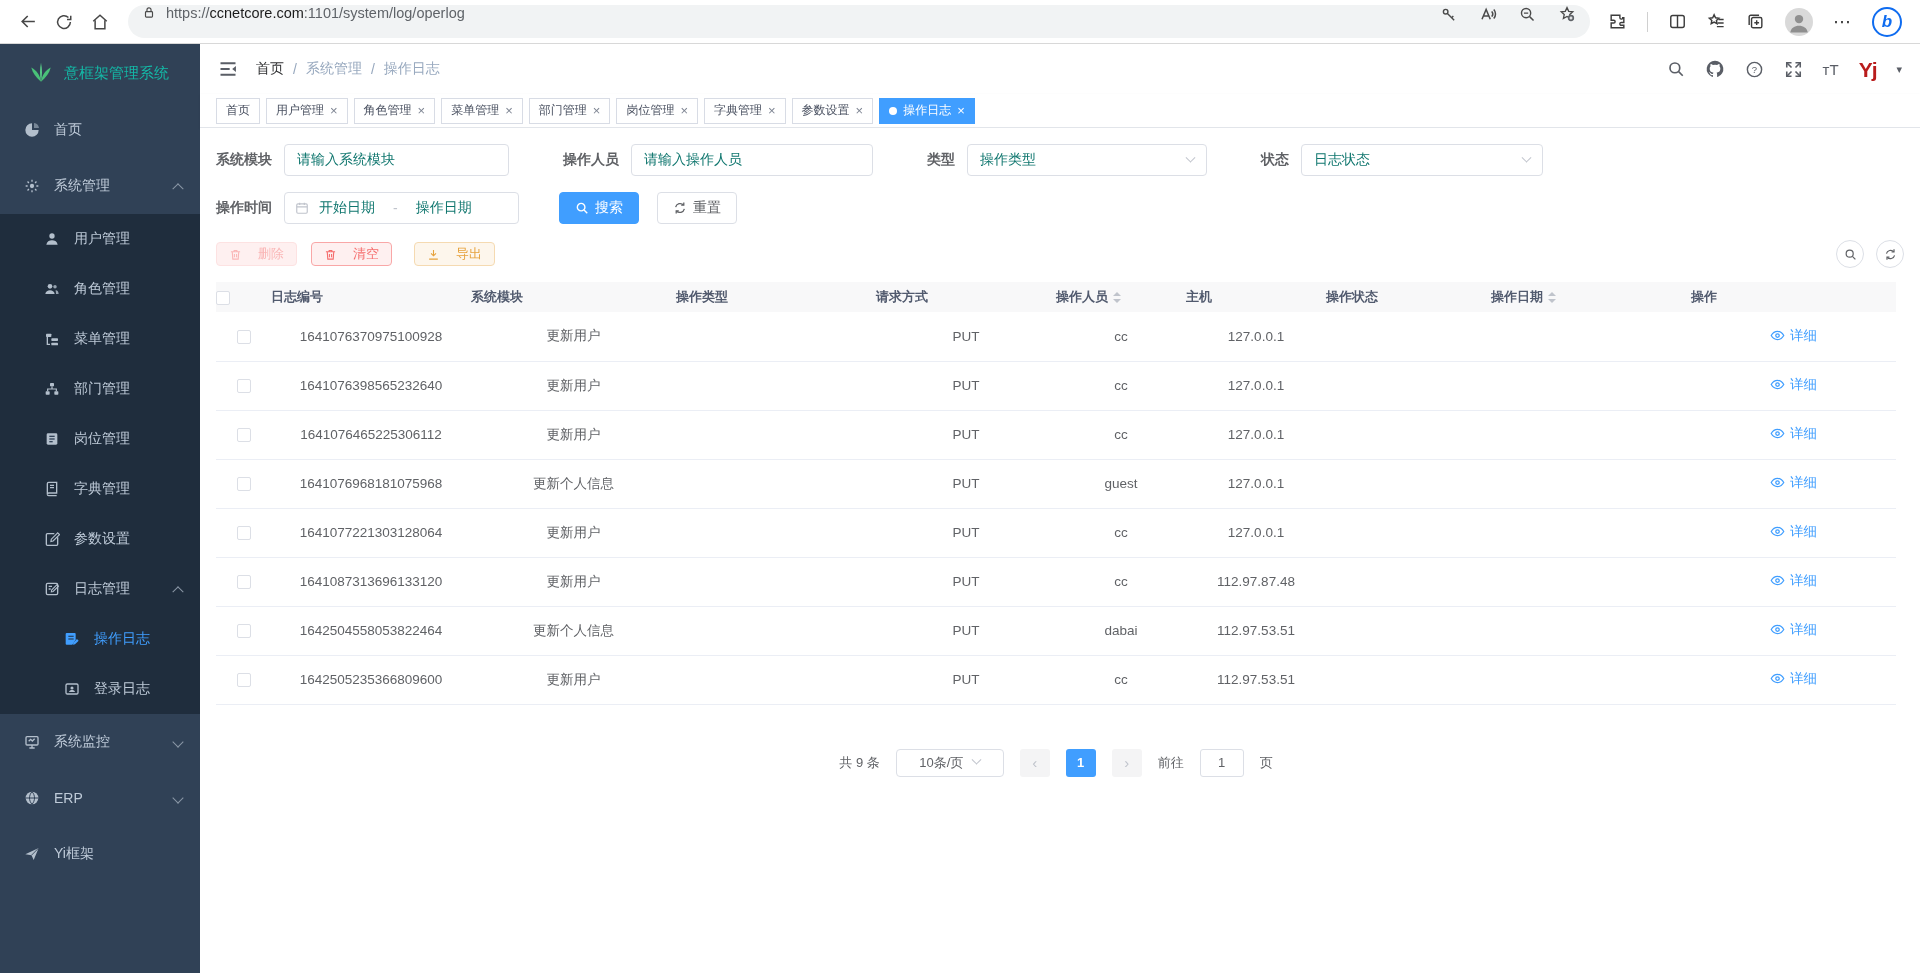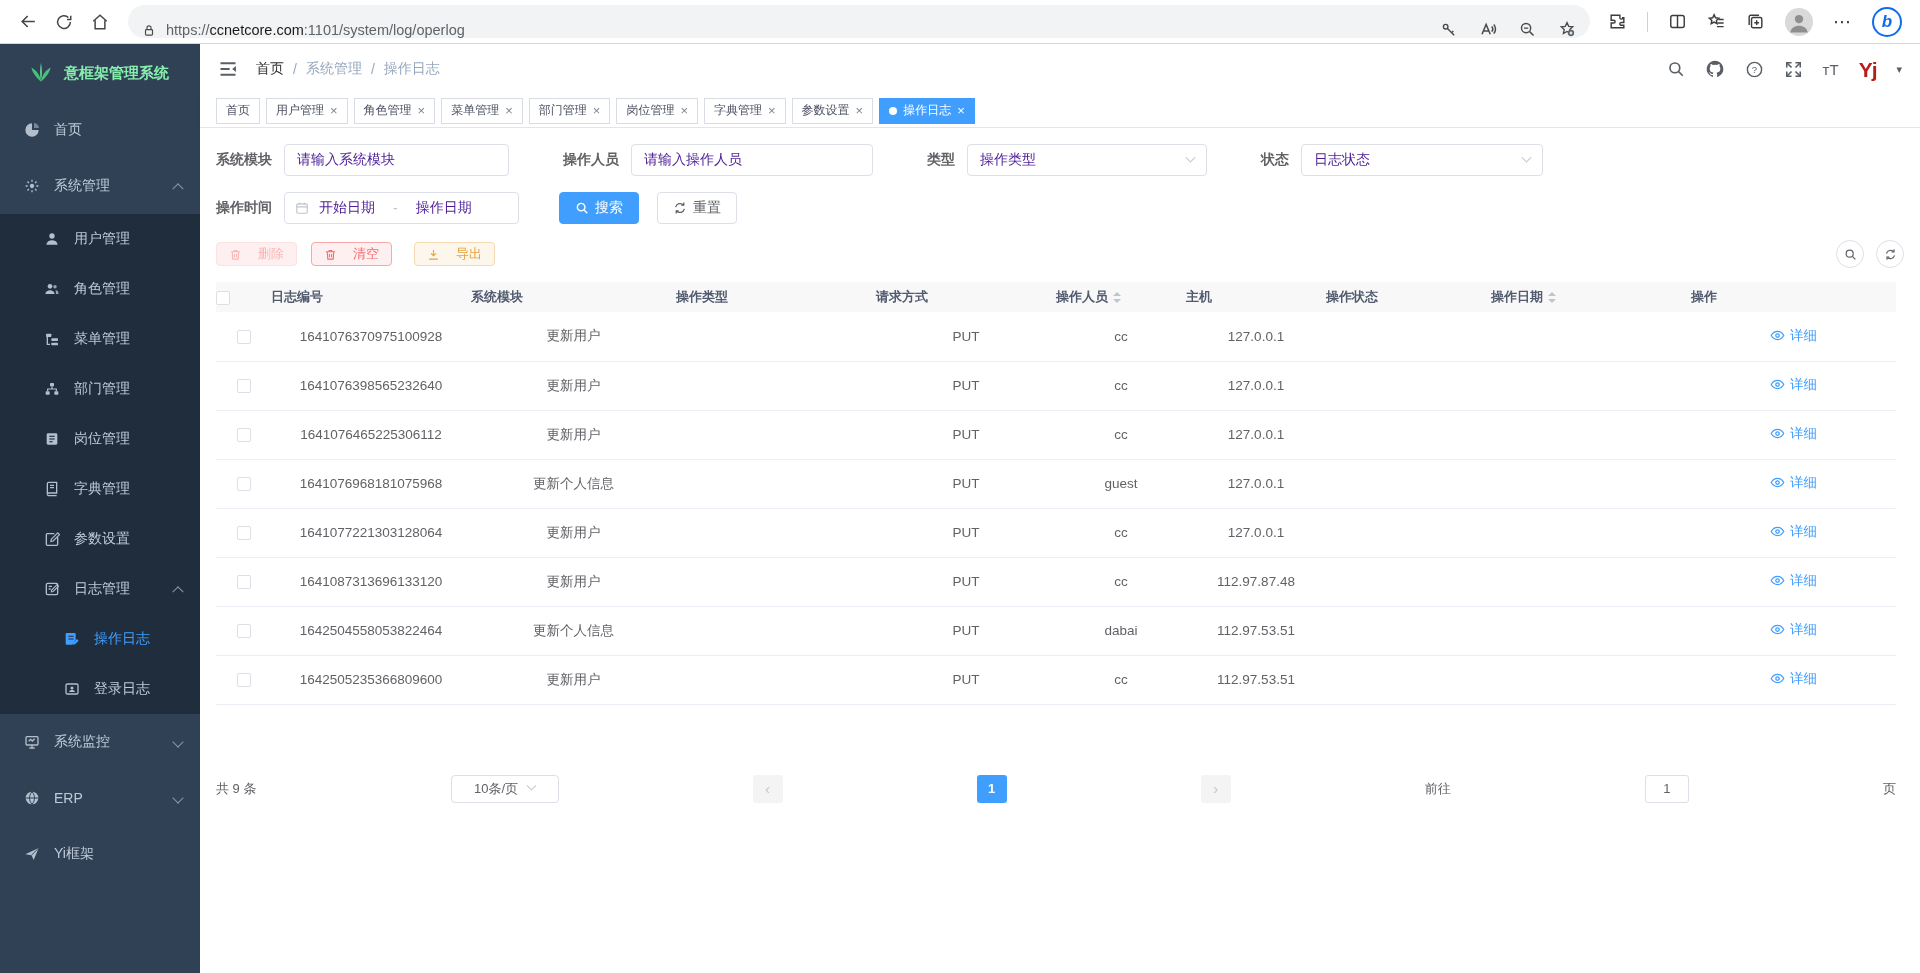--- a/index.html
+++ b/index.html
@@ -3,35 +3,35 @@
 <meta charset="utf-8">
 <style>
   *{margin:0;padding:0;box-sizing:border-box}
   html,body{width:1920px;height:973px;overflow:hidden}
   body{font-family:"Liberation Sans","DejaVu Sans",sans-serif;background:#fff;color:#303133;font-size:14px}
   svg{display:block}
 
   
   .browser-bar{height:44px;display:flex;align-items:center;background:#fff;border-bottom:1px solid #d8d8d8;padding:0 10px}
   .bicon{width:36px;height:34px;display:flex;align-items:center;justify-content:center;border-radius:6px;color:#474747;cursor:pointer}
-  .url-pill{flex:1;height:33px;background:#f1f3f4;border-radius:17px;display:flex;align-items:flex-end;padding:0 14px;margin:0 10px;min-width:0}
+  .url-pill{flex:1;height:33px;background:#f1f3f4;border-radius:17px;display:flex;align-items:flex-start;padding:0 14px;margin:0 10px;min-width:0}
   .url-text{flex:1;font-size:14.5px;color:#5f6368;white-space:nowrap;overflow:hidden;display:flex}
   .url-text .domain{color:#1b1b1b}
   .pill-icons{display:flex;align-items:center;gap:22px;color:#4a4a4a;margin-left:12px}
   .b-right{display:flex;align-items:center;gap:20px;color:#3c3c3c;padding:0 8px}
   .v-div{width:1px;height:20px;background:#d0d0d0}
   .avatar{width:28px;height:28px;border-radius:50%;background:#d9d9d9;display:flex;align-items:center;justify-content:center;overflow:hidden}
   .more-dots{font-size:18px;color:#3c3c3c;letter-spacing:1px}
   .bing{width:30px;height:30px;border-radius:50%;background:#fff;border:2px solid #0f6cf0;color:#0f6cf0;display:flex;align-items:center;justify-content:center;font-weight:bold;font-size:17px;font-style:italic}
 
   
   .app{display:flex;height:929px}
   .sidebar{width:200px;flex-shrink:0;background:#304156;color:#bfcbd9;overflow:hidden}
   .logo-row{height:58px;display:flex;align-items:center;gap:10px;padding-left:28px}
-  .logo-title{color:#86efac;font-weight:bold;font-size:15px;white-space:nowrap}
+  .logo-title{color:#14b8a6;font-weight:normal;font-size:15px;white-space:nowrap}
   .nav-item{height:56px;display:flex;align-items:center;gap:14px;padding-left:24px;font-size:14px;cursor:pointer;white-space:nowrap}
   .nav-item .nicon{width:16px;height:16px;flex-shrink:0;color:#b3bfcc}
   .nav-item.l2{height:50px;padding-left:44px;background:#1f2d3d}
   .nav-item.l3{height:50px;padding-left:64px;background:#1f2d3d}
   .nav-item.active{color:#409eff}
   .nav-item.active .nicon{color:#409eff}
   .chev{margin-left:auto;margin-right:18px;width:8px;height:8px;border-right:1.5px solid #8a97a6;border-bottom:1.5px solid #8a97a6;flex-shrink:0}
   .chev.up{transform:rotate(-135deg) translate(-2px,-2px)}
   .chev.down{transform:rotate(45deg)}
 
@@ -52,21 +52,21 @@
   .tag.active{background:#409eff;border-color:#409eff;color:#fff}
   .tag.active .close{color:#fff}
   .tag .dot{width:8px;height:8px;border-radius:50%;background:#fff;flex-shrink:0}
 
   
   .content{flex:1;padding:16px 16px;overflow:hidden;background:#fff}
   .filter-row{display:flex;align-items:center;margin-bottom:16px}
   .fgroup{display:flex;align-items:center;margin-right:54px}
   .f-label{font-size:14px;color:#606266;font-weight:bold;margin-right:12px;white-space:nowrap}
   .box{height:32px;border:1px solid #dcdfe6;border-radius:4px;background:#fff;display:flex;align-items:center;padding:0 12px;font-size:14px}
-  .ph{color:#4c1d95;white-space:nowrap}
+  .ph{color:#0f766e;white-space:nowrap}
   .box .sel-arrow{margin-left:auto;width:7px;height:7px;border-right:1.3px solid #c0c4cc;border-bottom:1.3px solid #c0c4cc;transform:rotate(45deg) translate(-2px,-2px)}
   .w-module{width:225px}.w-operator{width:242px}.w-type{width:240px}.w-status{width:242px}
   .w-date{width:235px;padding:0 10px;gap:10px}
   .w-date .cal{color:#c0c4cc;flex-shrink:0}
   .w-date .sep{color:#c0c4cc}
   .btn{height:32px;border-radius:4px;display:inline-flex;align-items:center;gap:6px;padding:0 15px;font-size:14px;cursor:pointer;border:1px solid #dcdfe6;background:#fff;color:#606266;white-space:nowrap}
   .btn-primary{background:#409eff;border-color:#409eff;color:#fff;margin-left:40px}
   .btn-reset{margin-left:18px}
   .btn-sm{height:24px;font-size:13px;padding:0 12px;gap:16px}
   .btn-del{background:#fef0f0;border-color:#fde2e2;color:#fab6b6;cursor:not-allowed}
@@ -78,21 +78,21 @@
   table{width:1680px;border-collapse:collapse;table-layout:fixed;margin-top:14px}
   th{height:30px;background:#f8f8f9;color:#515a6e;font-size:13px;font-weight:bold;text-align:left;white-space:nowrap}
   td{height:49px;color:#606266;font-size:13.5px;text-align:center;border-bottom:1px solid #ebeef5;white-space:nowrap;overflow:hidden;text-overflow:ellipsis}
   .cb{display:inline-block;width:14px;height:14px;border:1px solid #dcdfe6;border-radius:2px;background:#fff;vertical-align:middle;cursor:pointer}
   .sort{display:inline-flex;flex-direction:column;vertical-align:middle;margin-left:5px}
   .sort i{display:block;width:0;height:0;border:4px solid transparent}
   .sort .up{border-bottom-color:#c0c4cc;border-top-width:0;margin-bottom:3px}
   .sort .down{border-top-color:#c0c4cc;border-bottom-width:0}
   .detail{color:#409eff;display:inline-flex;align-items:center;gap:5px;cursor:pointer;font-size:13.5px}
 
-  .pagination{width:1680px;display:flex;align-items:center;justify-content:space-between;gap:16px;margin-top:70px;font-size:13px;color:#606266}
+  .pagination{width:1680px;display:flex;align-items:center;justify-content:center;gap:16px;margin-top:44px;font-size:13px;color:#606266}
   .size-select{width:108px;height:28px;padding:0 10px;font-size:13px;color:#606266;justify-content:center;gap:8px}
   .size-select .lbl{color:#606266}
   .pg-btn{width:30px;height:28px;border-radius:3px;background:#f4f4f5;color:#c0c4cc;display:flex;align-items:center;justify-content:center;font-size:15px;cursor:pointer}
   .pg-num{width:30px;height:28px;border-radius:3px;background:#409eff;color:#fff;display:flex;align-items:center;justify-content:center;font-size:13px;font-weight:bold;cursor:pointer}
   .goto-input{width:44px;height:28px;border:1px solid #dcdfe6;border-radius:3px;display:flex;align-items:center;justify-content:center;color:#606266}
 </style>
 </head>
 <body>
 
 <div class="browser-bar">

